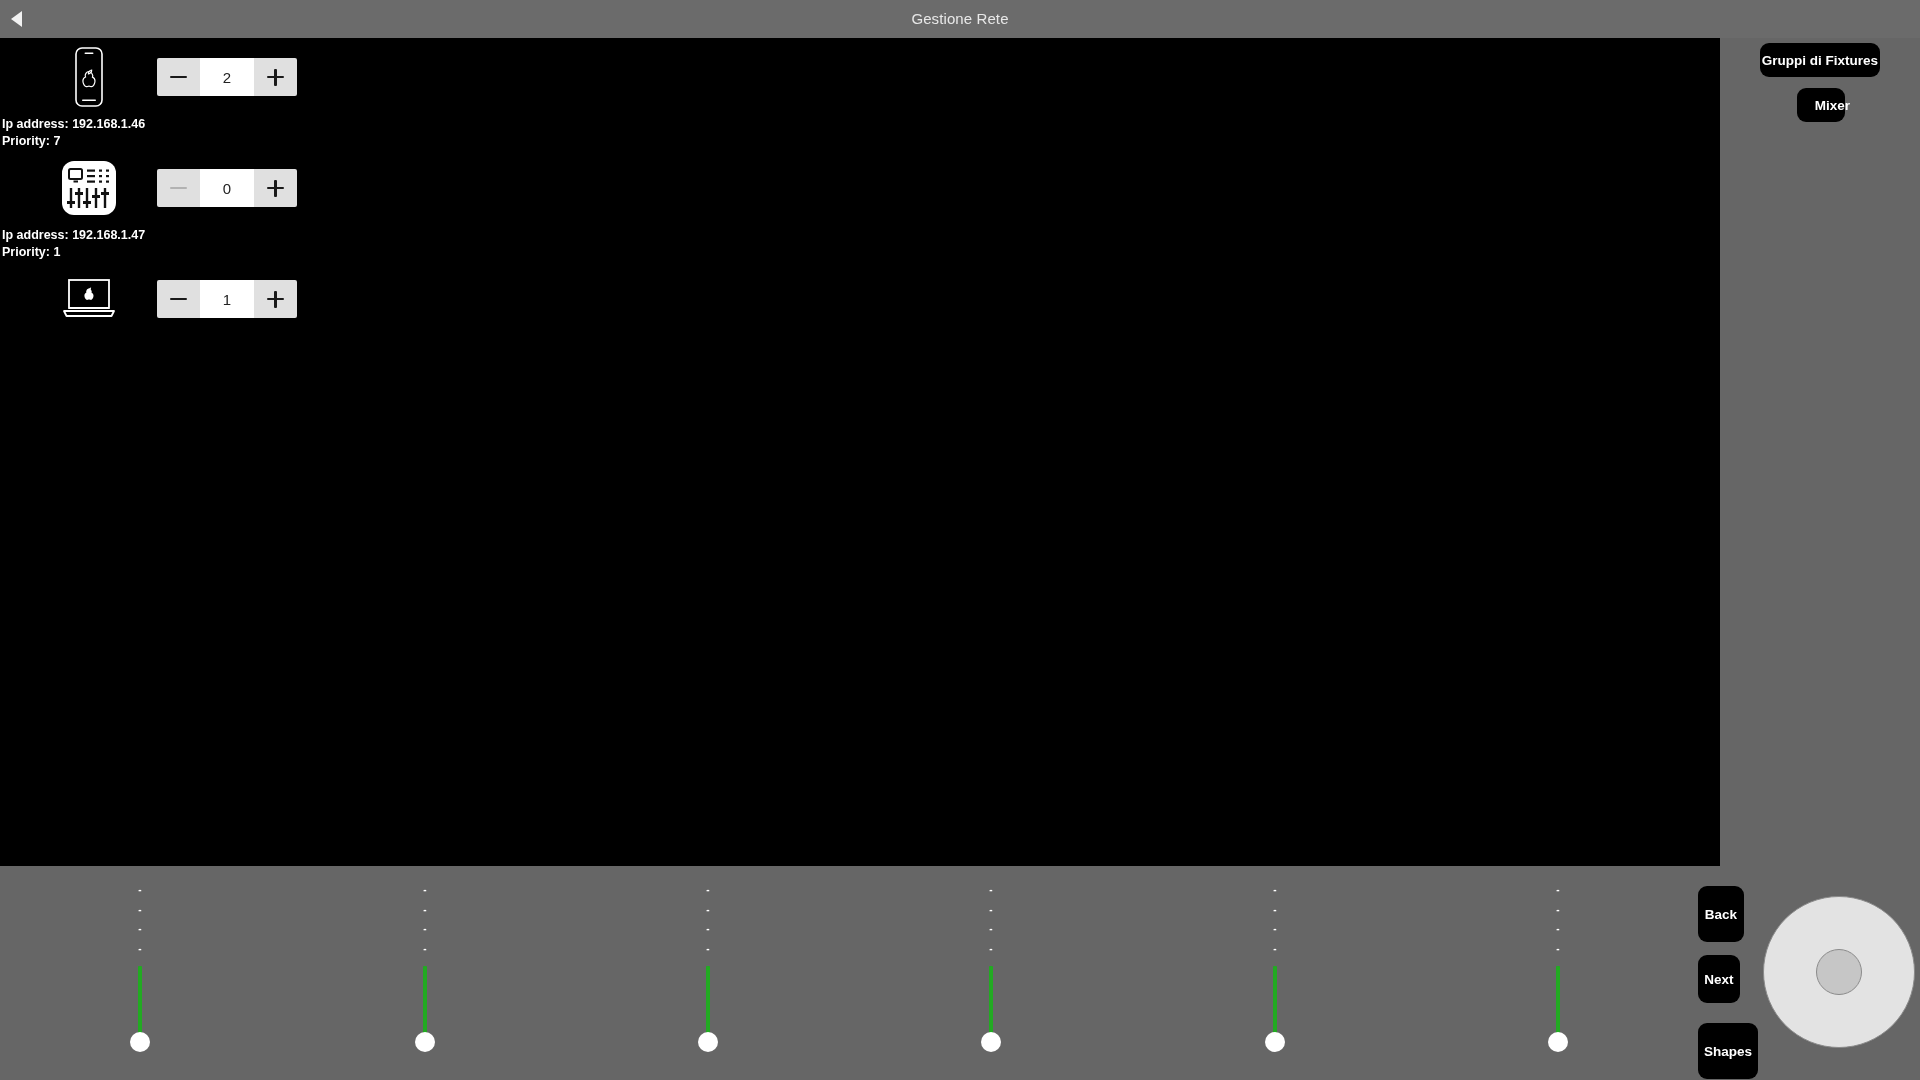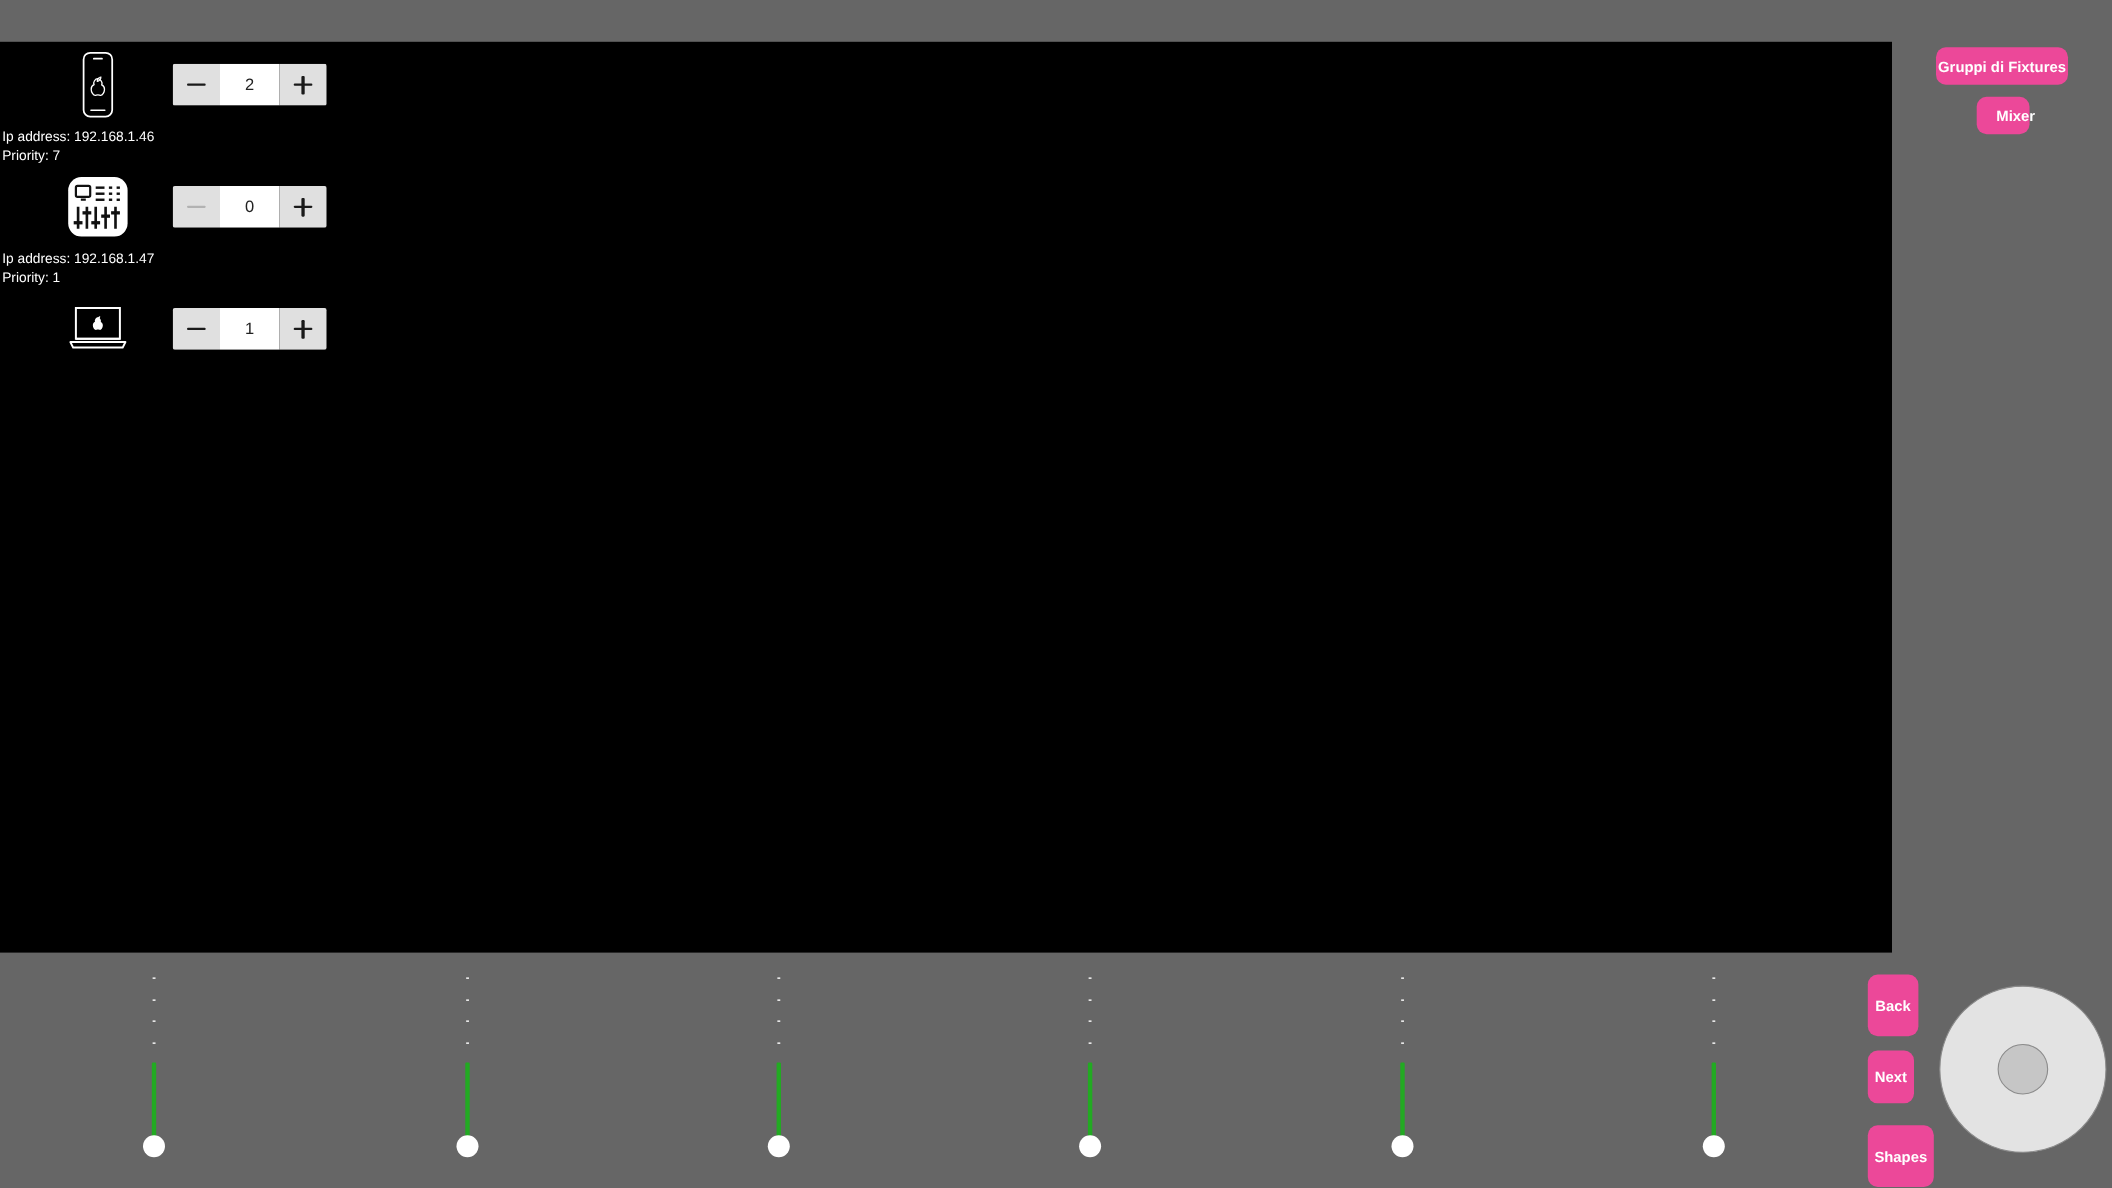--- a/index.html
+++ b/index.html
@@ -75,28 +75,28 @@
   }
   .stp-btn.disabled .glyph::before { background:#b2b2b2; }
   .stp-val {
     flex:1; background:#ffffff;
     display:flex; align-items:center; justify-content:center;
     color:#222; font-size:15px;
   }
 
   .device-meta {
     position:relative; margin-left:0; padding-left:2px;
-    color:#ffffff; font-size:12.5px; font-weight:normal;
+    color:#ffffff; font-size:12.5px; font-weight:bold;
     line-height:16.5px;
   }
 
   
   .side-btn {
     position:absolute;
-    background:#ec4899; color:#ffffff;
+    background:#000000; color:#ffffff;
     border-radius:9px;
     display:flex; align-items:center; justify-content:center;
     font-size:13.5px; font-weight:bold;
     cursor:pointer; user-select:none;
   }
   .btn-groups { left:1760px; top:43px; width:120px; height:34px; }
   .btn-mixer  { left:1797px; top:88px; width:48px; height:34px;padding-left:23px; }
 
   .btn-back   { left:1698px; top:886px; width:46px; height:56px; }
   .btn-next   { left:1698px; top:955px; width:42px; height:48px; }
@@ -136,20 +136,24 @@
     position:absolute; left:50%; margin-left:-10px; top:166px;
     width:20px; height:20px; border-radius:50%;
     background:#ffffff; cursor:pointer;
   }
 </style>
 </head>
 <body>
 
 <div id="app">
 
+  <div class="titlebar">
+    <div class="back-arrow"></div>
+    <div class="titlebar-text">Gestione Rete</div>
+  </div>
 
   <div class="canvas"></div>
 
   <div class="device-list" id="device-list">
       <div class="device">
         <div class="device-row">
           <div class="device-icon">
             <svg width="66" height="66" viewBox="0 0 66 66">
               <rect x="20" y="4" width="26" height="58" rx="6" ry="6" fill="none" stroke="#fff" stroke-width="1.6"></rect>
               <rect x="28.5" y="8.5" width="9" height="1.6" rx="0.8" fill="#fff"></rect>

